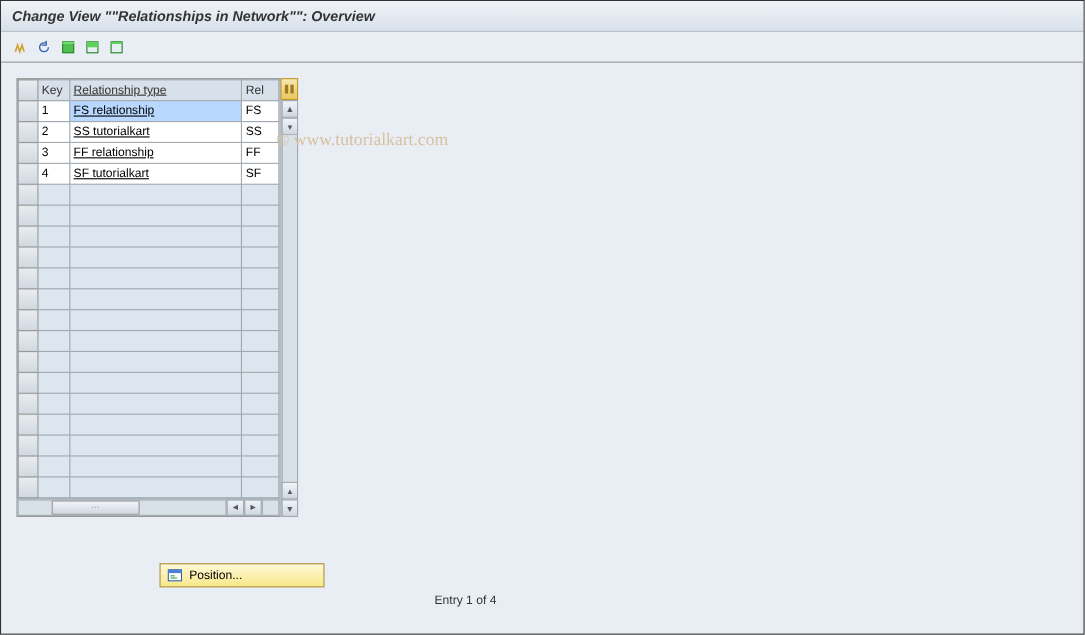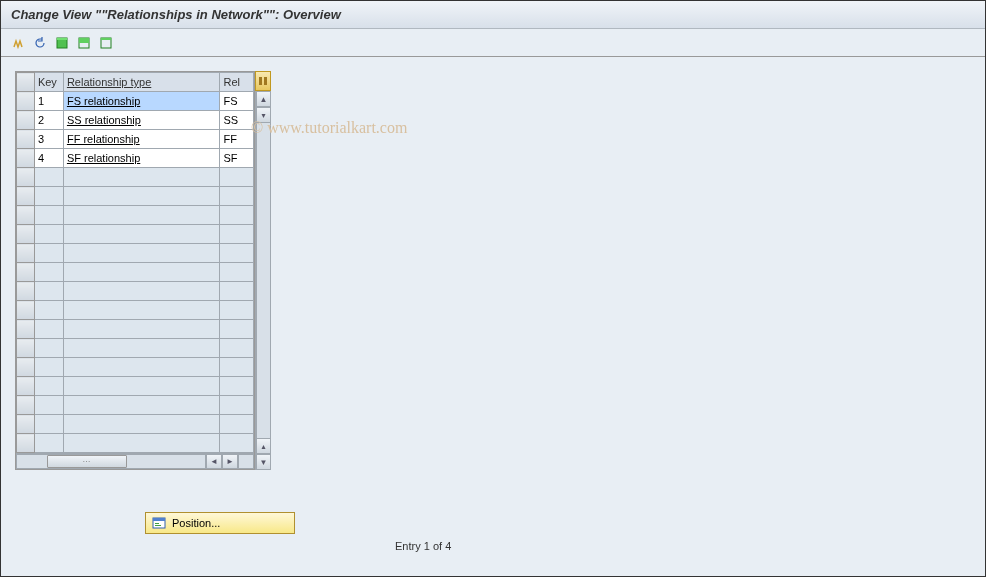--- a/index.html
+++ b/index.html
@@ -106,33 +106,33 @@
           <tbody id="table-body">
               <tr>
     <td class="col-sel"></td>
     <td class="data-cell col-key">1</td>
     <td class="editable-selected col-type">FS relationship</td>
     <td class="data-cell col-rel">FS</td>
               </tr>
               <tr>
     <td class="col-sel"></td>
     <td class="data-cell col-key">2</td>
-    <td class="data-cell col-type">SS relationship</td>
+    <td class="data-cell col-type">SS tutorialkart</td>
     <td class="data-cell col-rel">SS</td>
               </tr>
               <tr>
     <td class="col-sel"></td>
     <td class="data-cell col-key">3</td>
     <td class="data-cell col-type">FF relationship</td>
     <td class="data-cell col-rel">FF</td>
               </tr>
               <tr>
     <td class="col-sel"></td>
     <td class="data-cell col-key">4</td>
-    <td class="data-cell col-type">SF relationship</td>
+    <td class="data-cell col-type">SF tutorialkart</td>
     <td class="data-cell col-rel">SF</td>
               </tr>
               <tr>
     <td class="col-sel"></td>
     <td class="empty-cell col-key"></td>
     <td class="empty-cell col-type"></td>
     <td class="empty-cell col-rel"></td>
               </tr>
               <tr>
     <td class="col-sel"></td>

